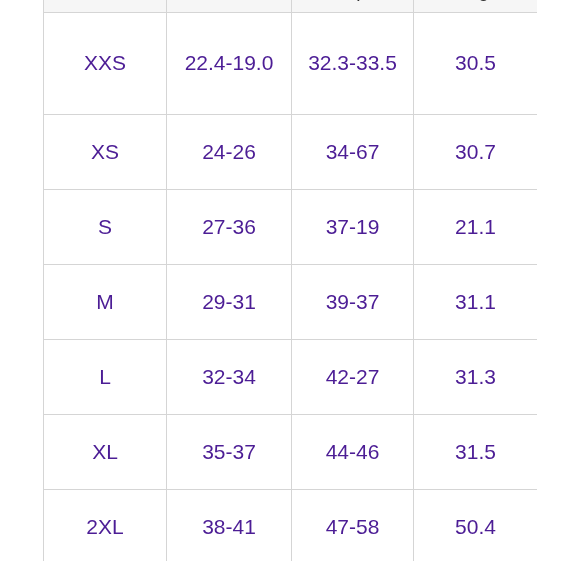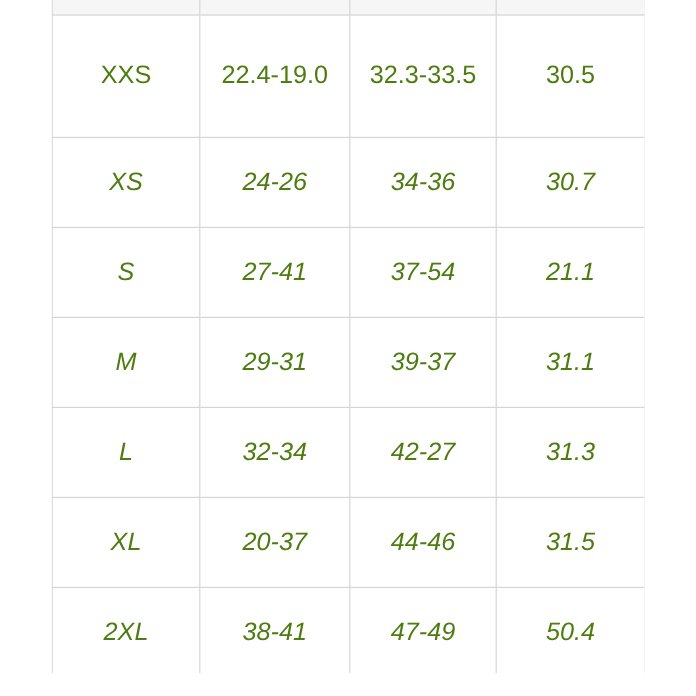--- a/index.html
+++ b/index.html
@@ -41,21 +41,21 @@
     width: 494px;
     border-collapse: collapse;
     table-layout: fixed;
   }
 
   #size-table th,
   #size-table td {
     border: 1.5px solid #d5d5d5;
     text-align: center;
     vertical-align: middle;
-    color: #4d7c0f;
+    color: #4c1d95;
     font-size: 21px;
     font-family: "Liberation Sans", sans-serif;
     font-weight: 400;
     line-height: 1.35;
     padding: 0 6px;
     word-wrap: break-word;
     overflow-wrap: break-word;
   }
 
   #size-table thead th {
@@ -67,21 +67,21 @@
   }
 
   
   col.c0 { width: 123px; }
   col.c1 { width: 125px; }
   col.c2 { width: 122px; }
   col.c3 { width: 124px; }
 
   
   tr.row-tall td { height: 101px; }
-  tr.row-std  td { height: 74px; font-style: italic; }
+  tr.row-std  td { height: 74px; }
 
   .cell-wrap { display: block; }
 </style>
 </head>
 <body>
 
 <div id="page">
   <div id="table-viewport">
     <table id="size-table">
       <colgroup>
@@ -116,36 +116,36 @@
         </tr>
 
         <tr class="row-std">
           <td>
               <span class="cell-wrap">XS</span>
             </td>
           <td>
               <span class="cell-wrap">24-26</span>
             </td>
           <td>
-              <span class="cell-wrap">34-36</span>
+              <span class="cell-wrap">34-67</span>
             </td>
           <td>
               <span class="cell-wrap">30.7</span>
             </td>
         </tr>
 
         <tr class="row-std">
           <td>
               <span class="cell-wrap">S</span>
             </td>
           <td>
-              <span class="cell-wrap">27-41</span>
-            </td>
-          <td>
-              <span class="cell-wrap">37-54</span>
+              <span class="cell-wrap">27-36</span>
+            </td>
+          <td>
+              <span class="cell-wrap">37-19</span>
             </td>
           <td>
               <span class="cell-wrap">21.1</span>
             </td>
         </tr>
 
         <tr class="row-std">
           <td>
               <span class="cell-wrap">M</span>
             </td>
@@ -173,39 +173,39 @@
           <td>
               <span class="cell-wrap">31.3</span>
             </td>
         </tr>
 
         <tr class="row-std">
           <td>
               <span class="cell-wrap">XL</span>
             </td>
           <td>
-              <span class="cell-wrap">20-37</span>
+              <span class="cell-wrap">35-37</span>
             </td>
           <td>
               <span class="cell-wrap">44-46</span>
             </td>
           <td>
               <span class="cell-wrap">31.5</span>
             </td>
         </tr>
 
         <tr class="row-std">
           <td>
               <span class="cell-wrap">2XL</span>
             </td>
           <td>
               <span class="cell-wrap">38-41</span>
             </td>
           <td>
-              <span class="cell-wrap">47-49</span>
+              <span class="cell-wrap">47-58</span>
             </td>
           <td>
               <span class="cell-wrap">50.4</span>
             </td>
         </tr>
 
       </tbody>
     </table>
   </div>
 </div>

